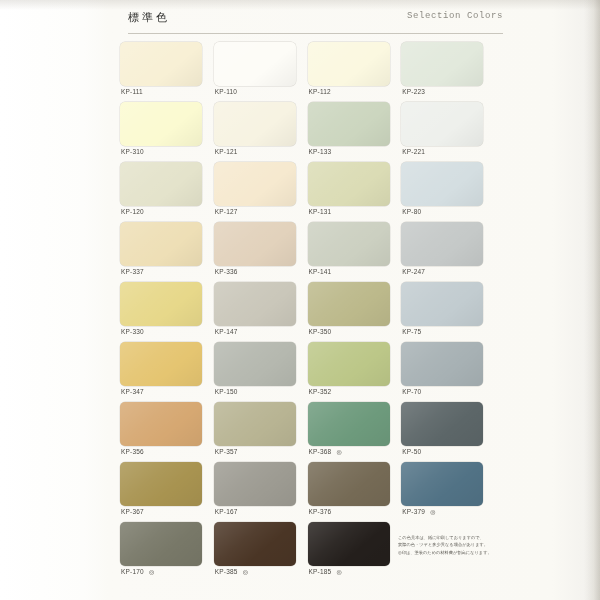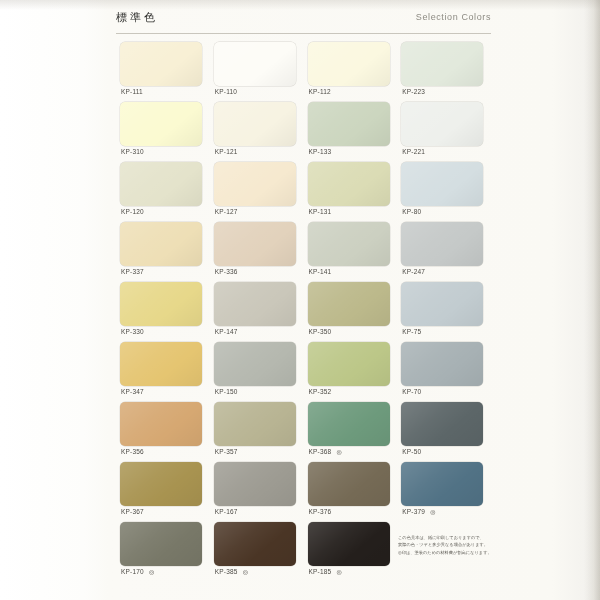--- a/index.html
+++ b/index.html
@@ -34,40 +34,40 @@
     position: absolute;
     left: 0; top: 0;
     width: 600px; height: 10px;
     background: linear-gradient(180deg, rgba(170,165,155,0.25) 0%, rgba(170,165,155,0) 100%);
     pointer-events: none;
   }
 
   
   #chart-header {
     position: absolute;
-    left: 116px;
+    left: 128px;
     top: 12px;
     width: 375px;
     height: 22px;
     border-bottom: 1px solid #c9c6bd;
     display: flex;
-    align-items: center;
+    align-items: flex-start;
     justify-content: space-between;
     box-sizing: border-box;
     padding-bottom: 10px;
   }
   #chart-title {
     font-family: "DejaVu Sans", sans-serif;
     font-size: 11px;
     letter-spacing: 3px;
     color: #2f2f2d;
     line-height: 1;
   }
   #chart-subtitle {
-    font-family: Liberation Sans, sans-serif;
+    font-family: Liberation Mono, monospace;
     font-size: 9px;
     letter-spacing: 0.6px;
     color: #8d8b83;
     line-height: 1;
     margin-left: 35px;
   }
 
   
   #swatch-grid {
     position: absolute;

